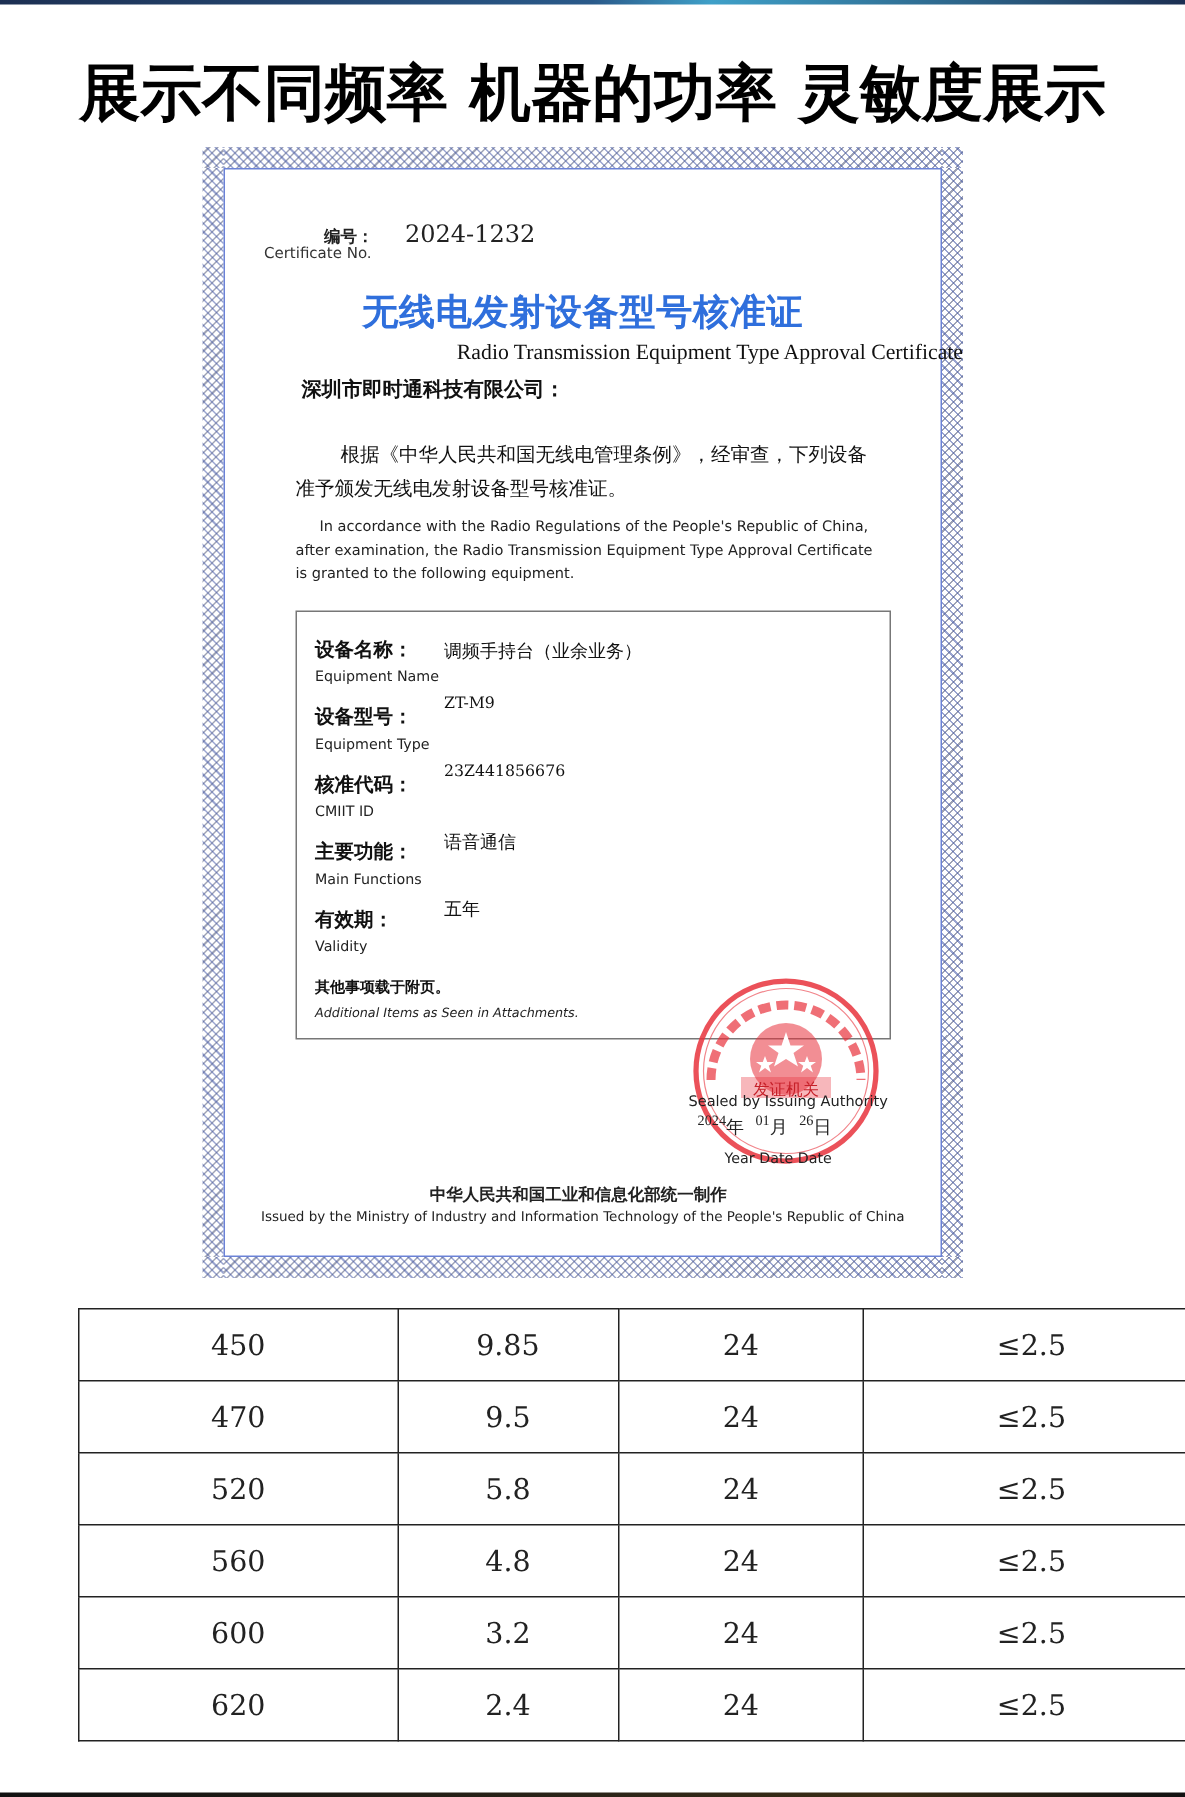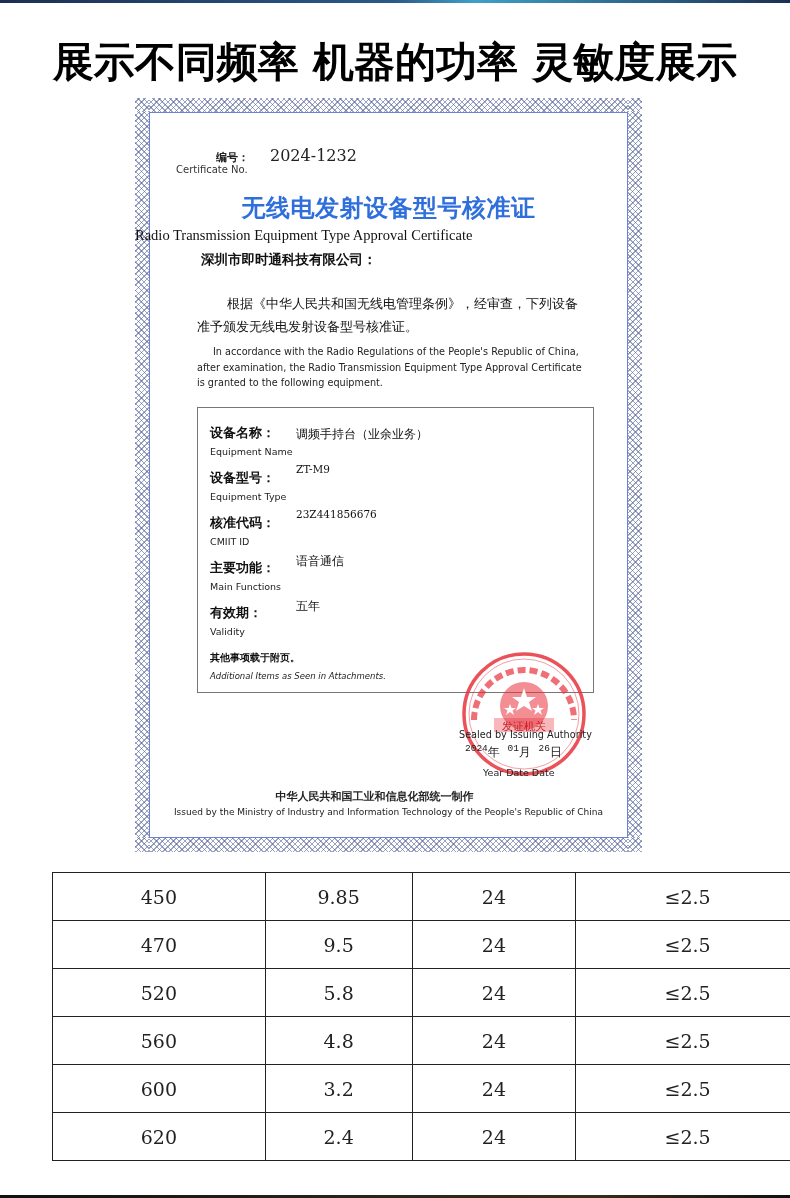--- a/index.html
+++ b/index.html
@@ -27,21 +27,21 @@
     background: #fff; border: 1.5px solid #6b82d6; }
 
   .cert-no-row { position: absolute; left: 176px; top: 146px; font-size: 11px; color: #222; }
   .cert-no-row .lbl { font-weight: bold; margin-left: 40px; }
   .cert-no-row .val { font-family: "DejaVu Serif", serif; font-size: 16px; margin-left: 21px; }
   .cert-no-en { position: absolute; left: 176px; top: 164px; font-size: 10px; color: #333; }
 
   .cert-title { position: absolute; left: 135px; width: 507px; top: 192px; text-align: center;
     font-family: "DejaVu Serif", serif; font-weight: bold; font-size: 24px; color: #2f6fdc;
     letter-spacing: 0.5px; }
-  .cert-title-en { position: absolute; left: 135px; width: 507px; top: 227px; text-align: left;
+  .cert-title-en { position: absolute; left: 135px; width: 507px; top: 227px; text-align: right;
     font-family: "Liberation Serif", serif; font-size: 14.5px; color: #111; }
   .cert-addressee { position: absolute; left: 201px; top: 251px; font-size: 13.5px; color: #111; font-weight: bold; }
 
   .cert-body-cn { position: absolute; left: 197px; top: 292px; width: 420px; font-size: 13px; line-height: 23px; color: #111; }
   .cert-body-cn .indent { display: inline-block; width: 30px; }
   .cert-body-en { position: absolute; left: 197px; top: 344px; width: 405px; font-size: 9.7px; line-height: 15.5px; color: #222; }
   .cert-body-en .indent { display: inline-block; width: 16px; }
 
   .equip-box { position: absolute; left: 197px; top: 407px; width: 397px; height: 286px;
     border: 1.5px solid #777; }
@@ -50,24 +50,24 @@
   .field .en { font-size: 9.5px; color: #222; margin-top: 4px; }
   .field .val { position: absolute; left: 86px; top: -2px; white-space: nowrap; font-size: 12px; color: #111; }
   .field .val.serif { font-family: "DejaVu Serif", serif; font-size: 10.5px; top: -6px; }
   .notes { position: absolute; left: 12px; top: 243px; }
   .notes .cn { font-size: 10px; font-weight: bold; color: #111; }
   .notes .en { font-size: 8.5px; color: #222; margin-top: 6px; font-style: italic; }
 
   .seal { position: absolute; left: 460px; top: 650px; width: 128px; height: 128px; }
   .sealed-by { position: absolute; left: 459px; top: 729px; font-size: 9.7px; color: #222; }
   .date-row { position: absolute; left: 465px; top: 743px; font-size: 12px; color: #222; }
-  .date-row .num { font-family: Liberation Mono, monospace; font-size: 9.5px; vertical-align: super; }
+  .date-row .num { font-family: Liberation Serif, serif; font-size: 9.5px; vertical-align: super; }
   .date-en { position: absolute; left: 483px; top: 767px; font-size: 9.5px; color: #222; }
 
-  .issuer-cn { position: absolute; left: 121px; width: 507px; top: 789px; text-align: center; font-size: 11px; font-weight: bold; color: #222; }
+  .issuer-cn { position: absolute; left: 132px; width: 507px; top: 789px; text-align: center; font-size: 11px; font-weight: bold; color: #222; }
   .issuer-en { position: absolute; left: 135px; width: 507px; top: 807px; text-align: center; font-size: 9px; color: #222; }
 
   
   .data-table { position: absolute; left: 20px; top: 872px; width: 748px; border-collapse: collapse; margin-left: 32px; }
   .data-table td { border: 1.5px solid #222; height: 48px; text-align: center; vertical-align: middle;
     font-family: "DejaVu Serif", serif; font-size: 19px; color: #222; }
   .data-table td.c0 { width: 213px; }
   .data-table td.c1 { width: 147px; }
   .data-table td.c2 { width: 164px; }
   .data-table td.c3 { width: 224px; }

